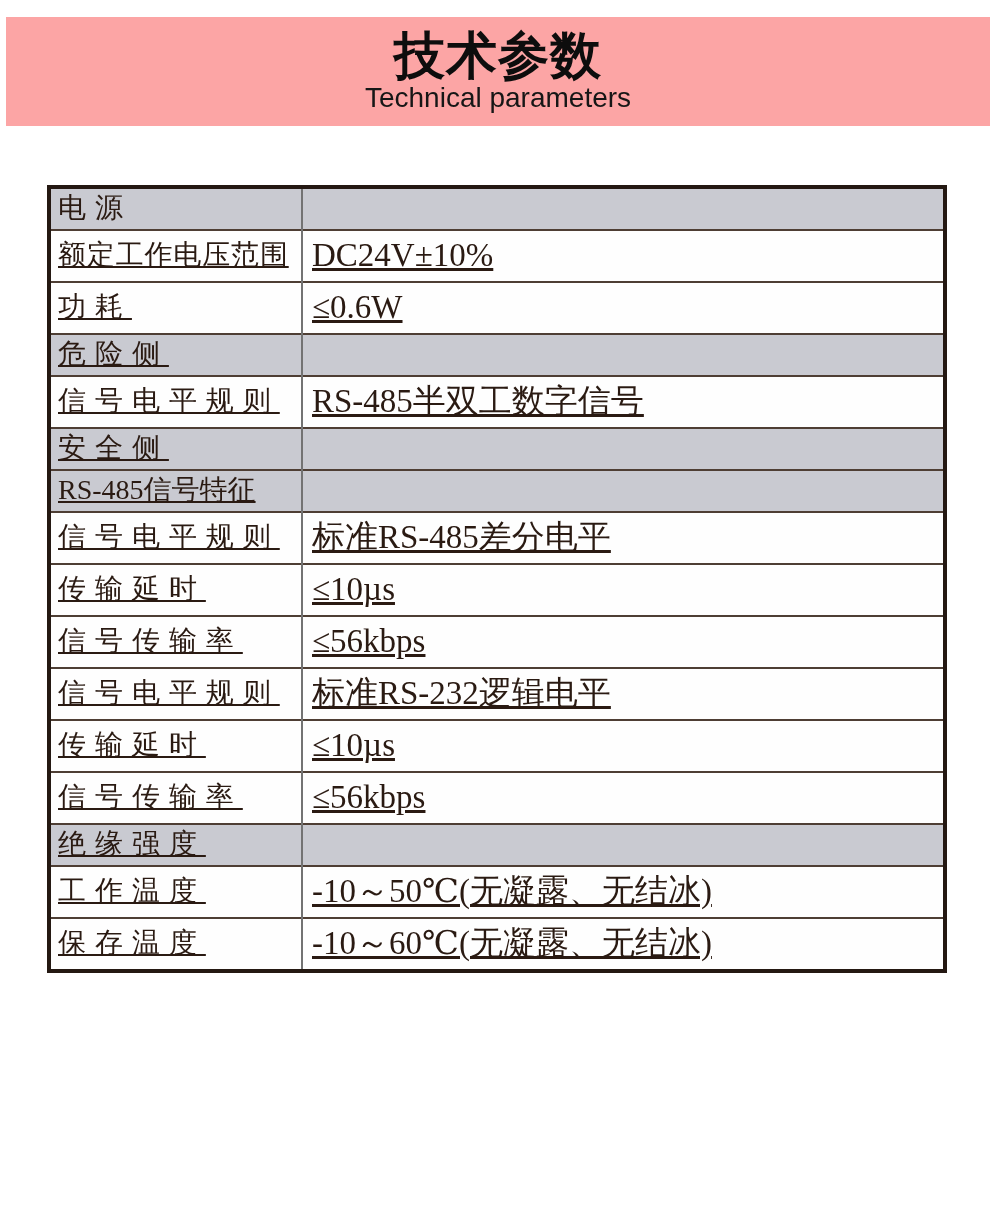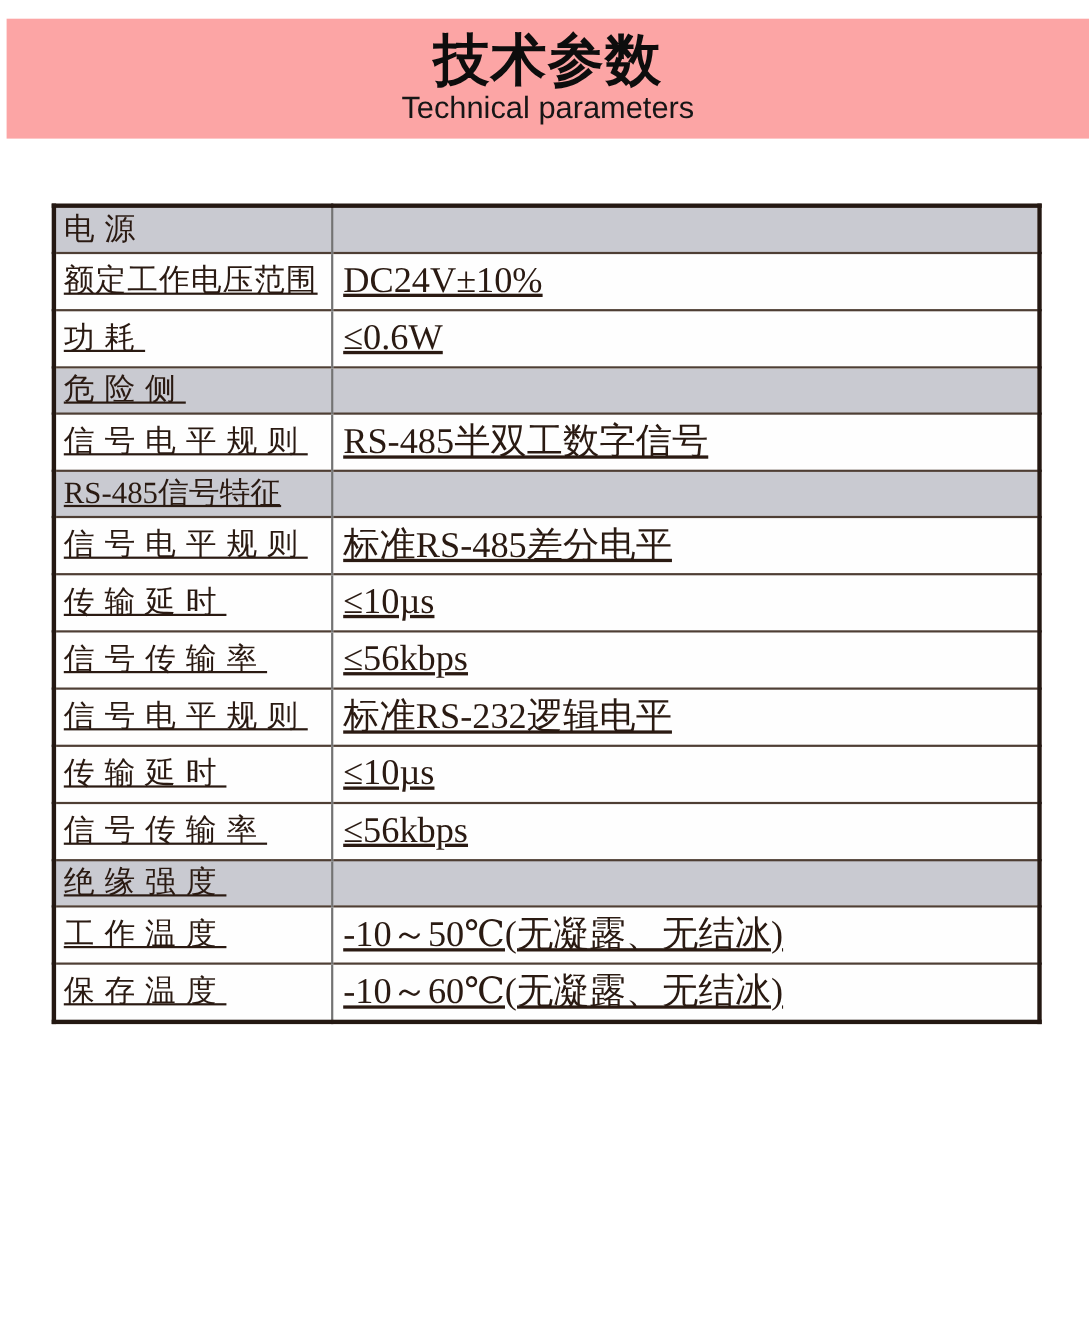--- a/index.html
+++ b/index.html
@@ -111,20 +111,24 @@
       </tr>
       <tr class="row-section">
         <td class="cell-param ls-wide">危险侧</td>
         <td class="cell-value"></td>
       </tr>
       <tr class="row-data">
         <td class="cell-param ls-wide">信号电平规则</td>
         <td class="cell-value">RS-485半双工数字信号</td>
       </tr>
       <tr class="row-section">
+        <td class="cell-param ls-wide">安全侧</td>
+        <td class="cell-value"></td>
+      </tr>
+      <tr class="row-section">
         <td class="cell-param">RS-485信号特征</td>
         <td class="cell-value"></td>
       </tr>
       <tr class="row-data">
         <td class="cell-param ls-wide">信号电平规则</td>
         <td class="cell-value">标准RS-485差分电平</td>
       </tr>
       <tr class="row-data">
         <td class="cell-param ls-wide">传输延时</td>
         <td class="cell-value">≤10µs</td>

